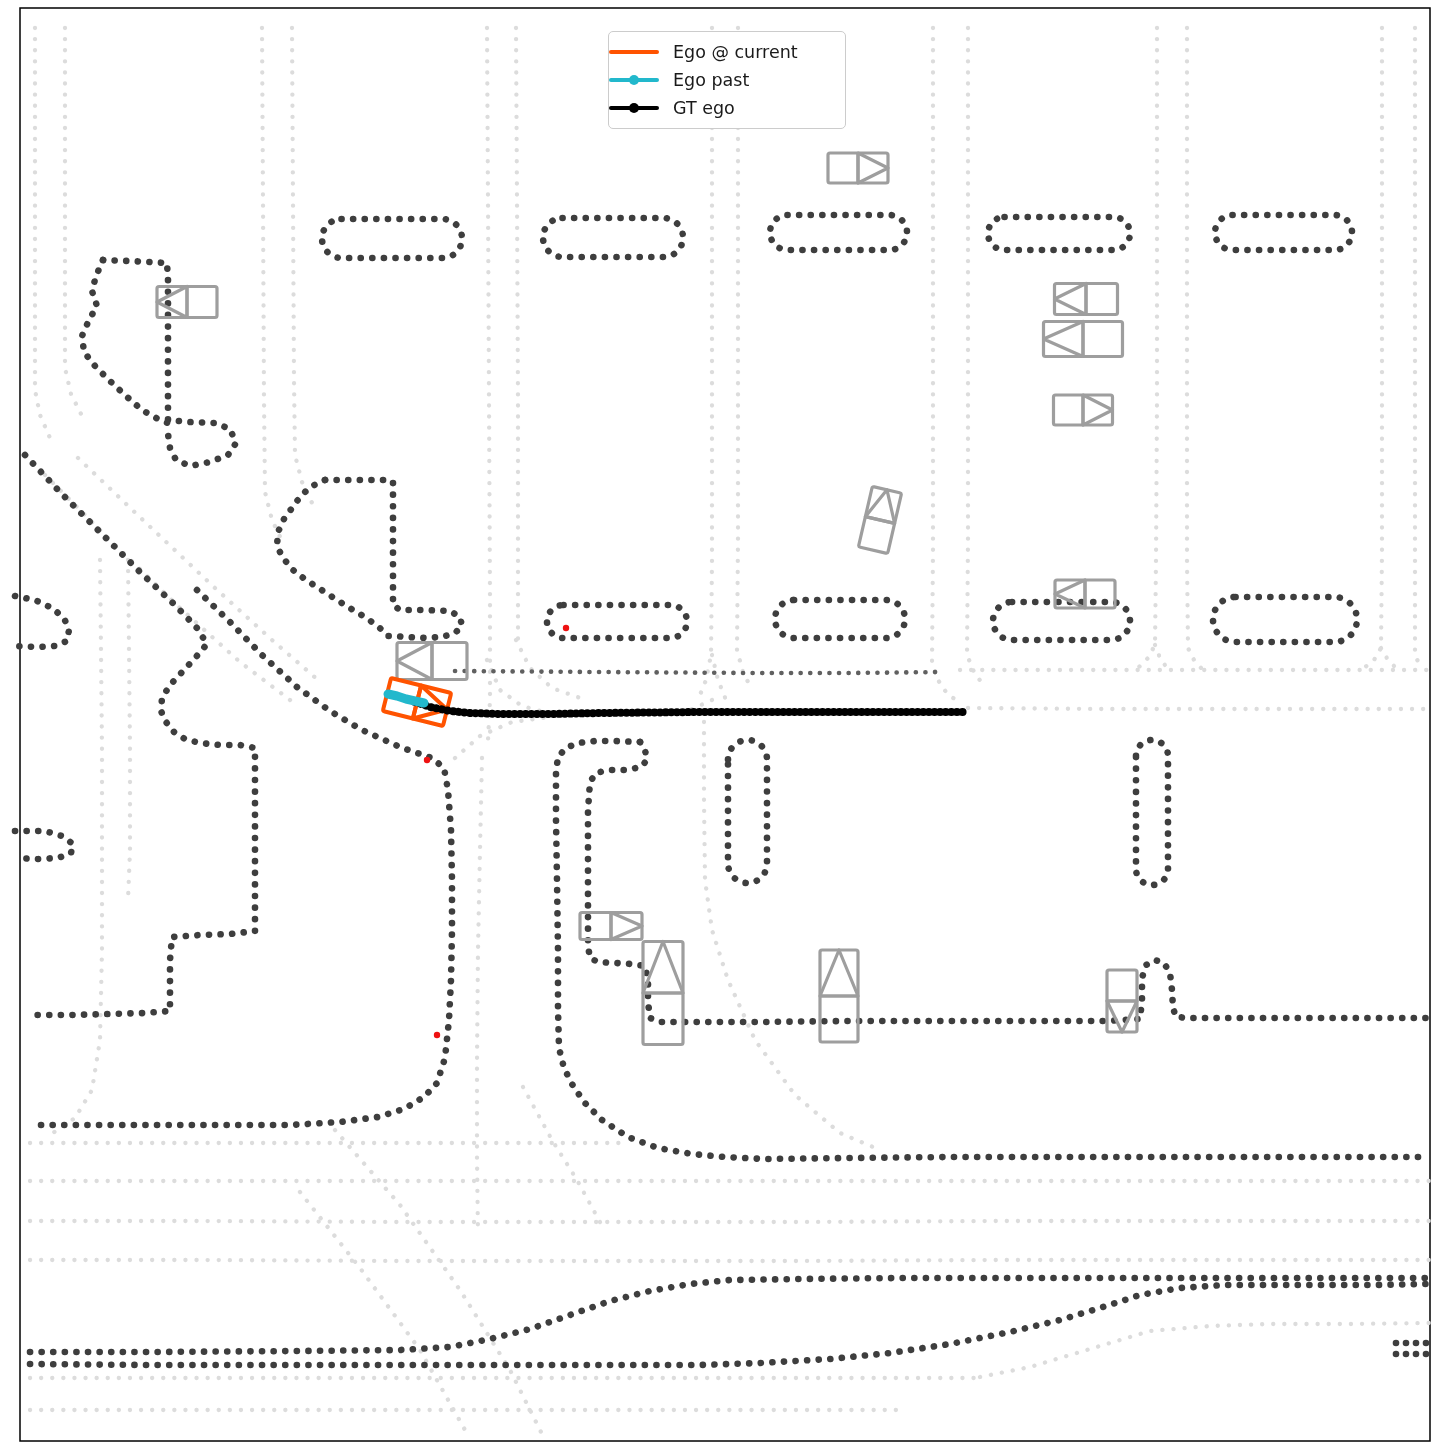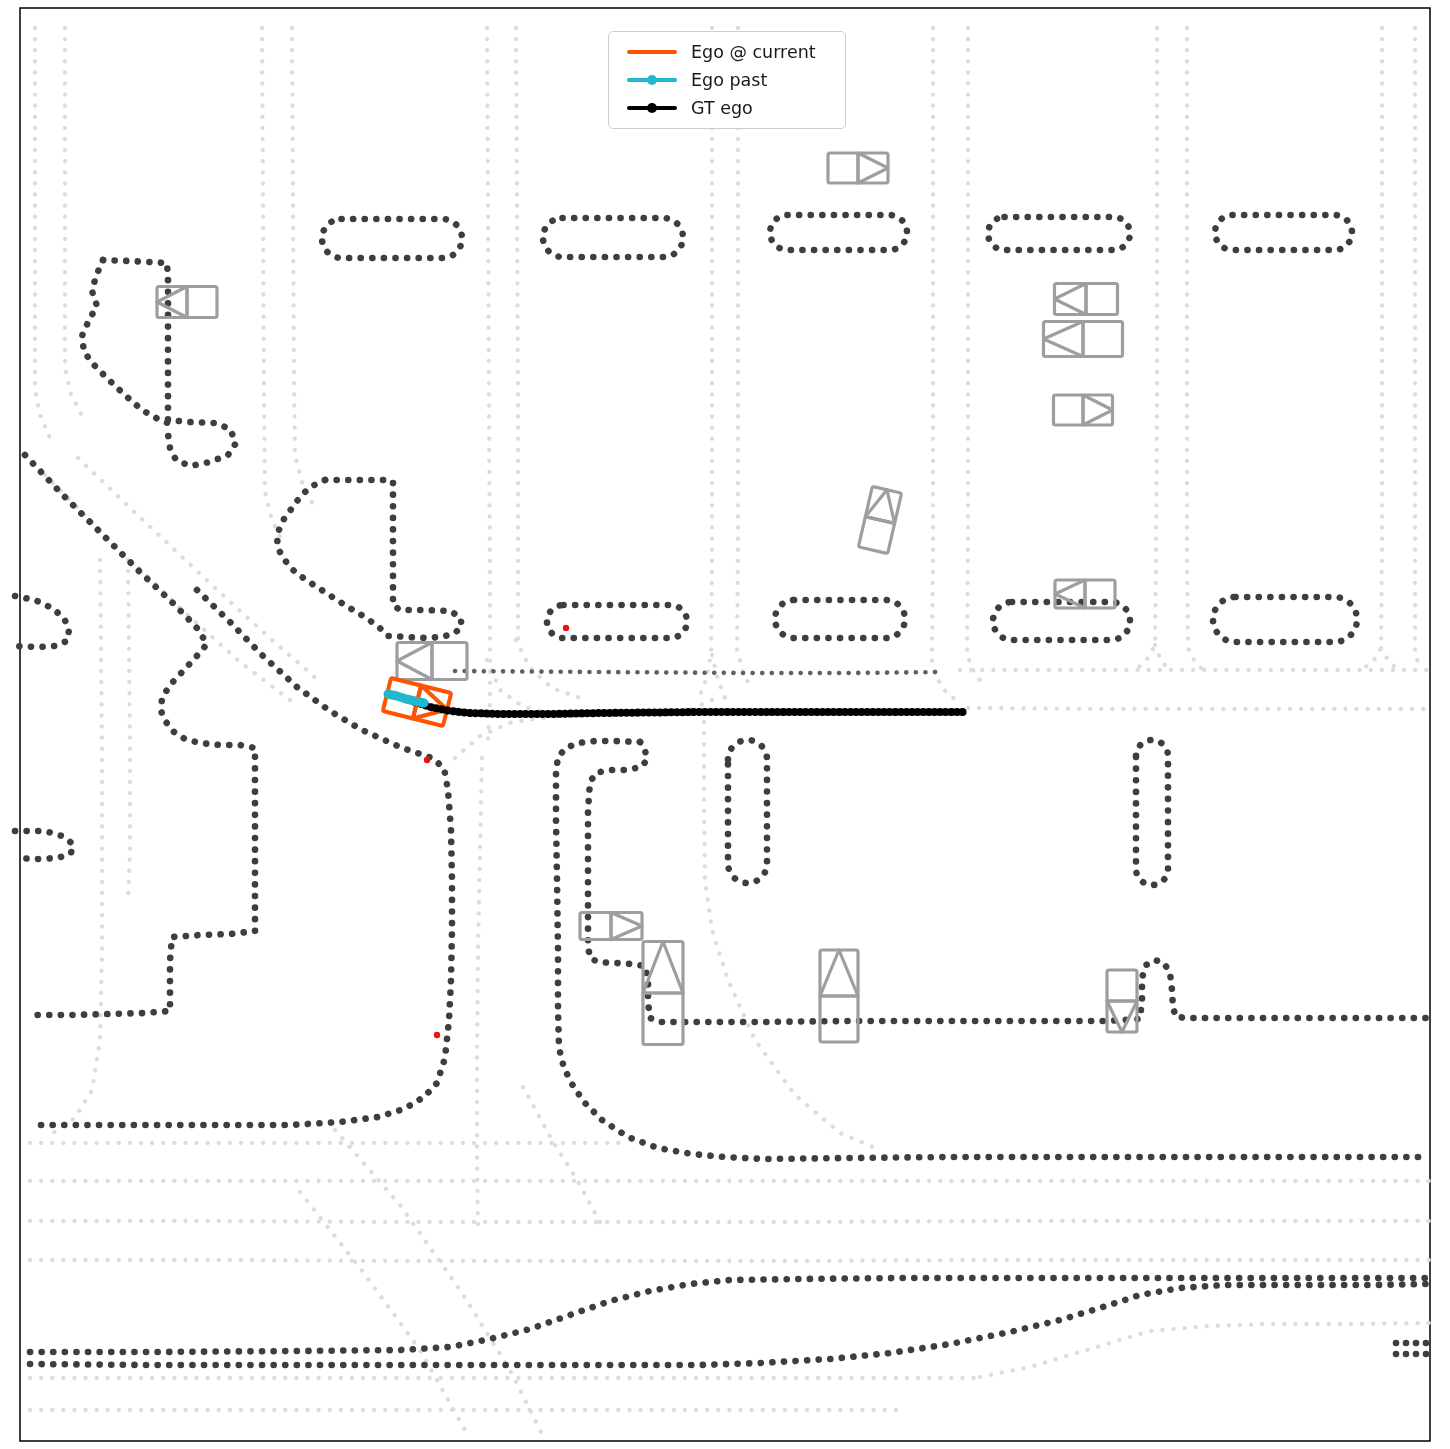--- a/index.html
+++ b/index.html
@@ -1,21 +1,21 @@
 <!DOCTYPE html>
 <html><head>
 <meta charset="utf-8">
 <style>
   html,body{margin:0;padding:0;background:#ffffff;}
   .stage{position:relative;width:1450px;height:1449px;background:#ffffff;overflow:hidden;
          font-family:"DejaVu Sans","Liberation Sans",sans-serif;}
   svg{position:absolute;left:0;top:0;}
   .legend{position:absolute;box-sizing:border-box;background:#ffffff;
           border:1.5px solid #cccccc;border-radius:5px;display:flex;
-          flex-direction:column;justify-content:space-around;padding:6px 18px;}
+          flex-direction:column;justify-content:space-around;padding:6px 0;}
   .legend-row{display:flex;align-items:center;height:30px;}
   .sw{position:relative;width:50px;height:4px;border-radius:2px;flex:0 0 auto;}
   .sw .dot{position:absolute;left:50%;top:50%;width:10px;height:10px;border-radius:50%;
            transform:translate(-50%,-50%);}
   .legend-label{margin-left:14px;font-size:17.5px;color:#1a1a1a;white-space:nowrap;}
 </style>
 </head>
 <body>
 
 <div class="stage">

